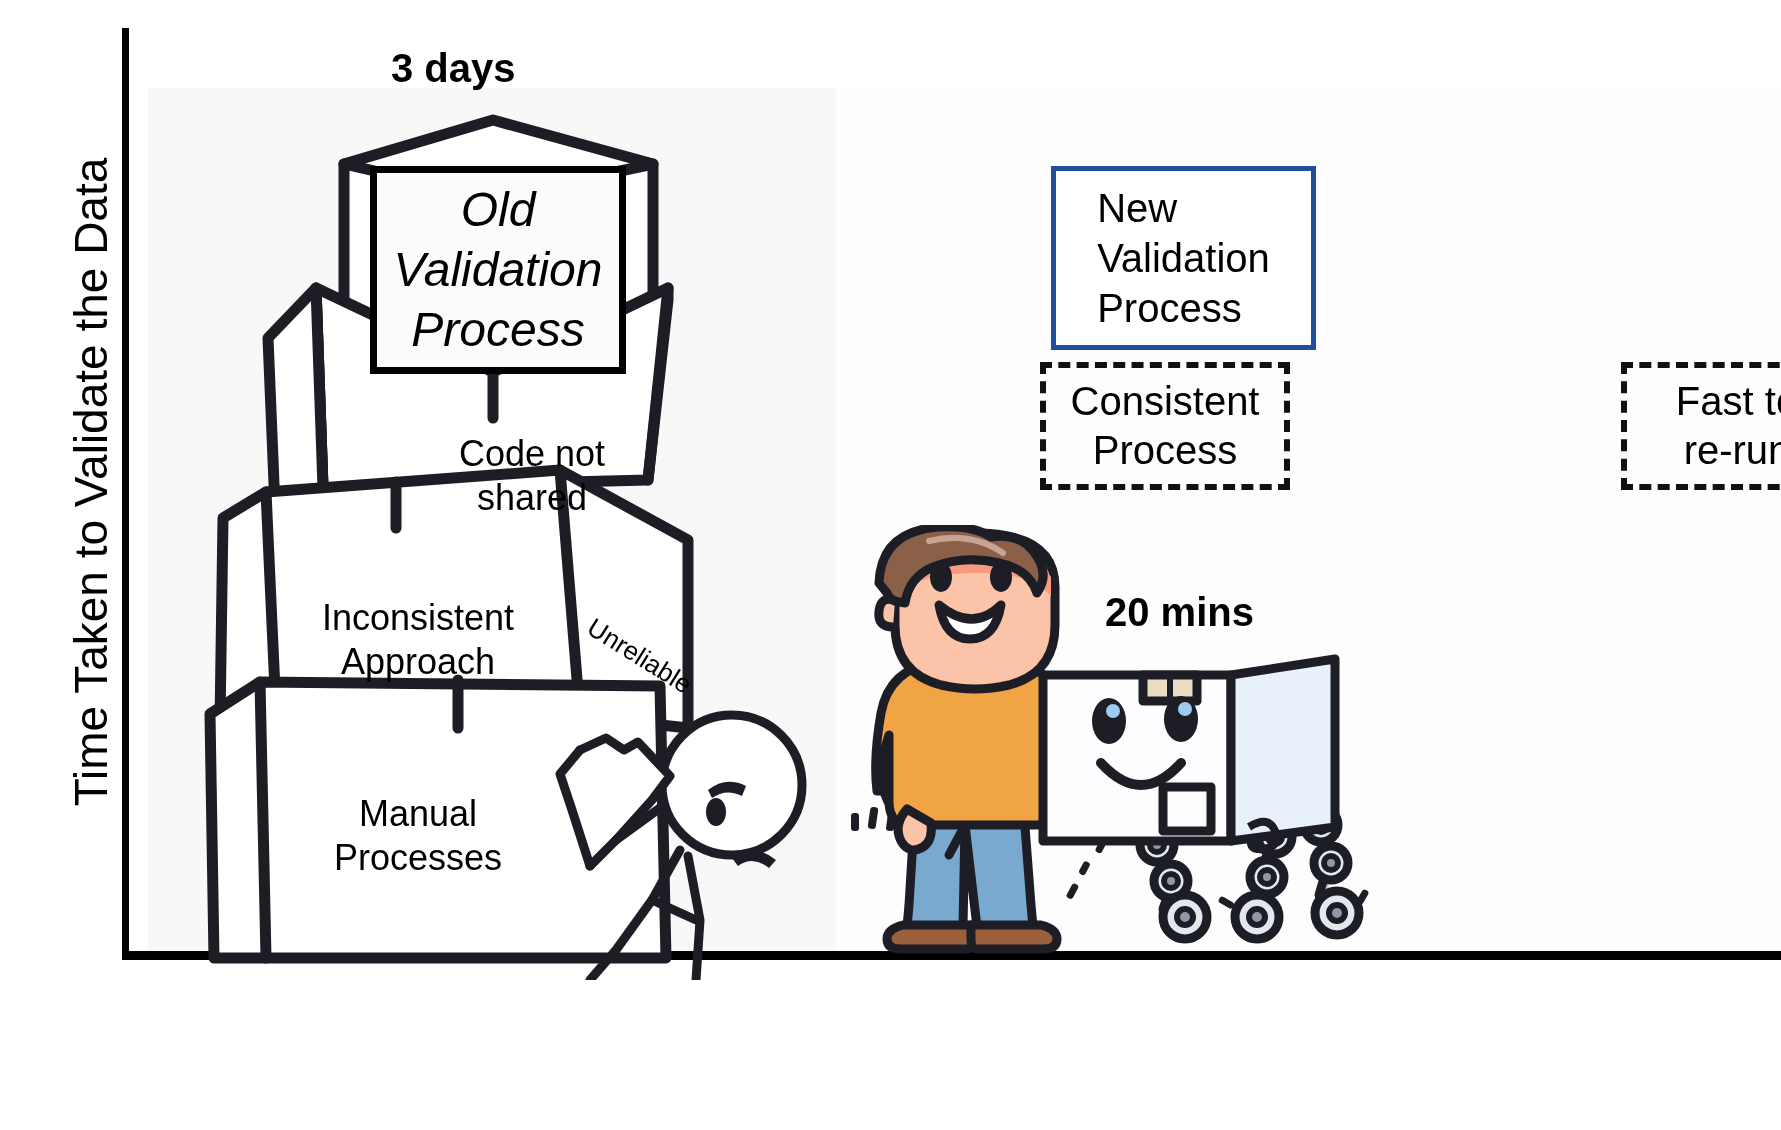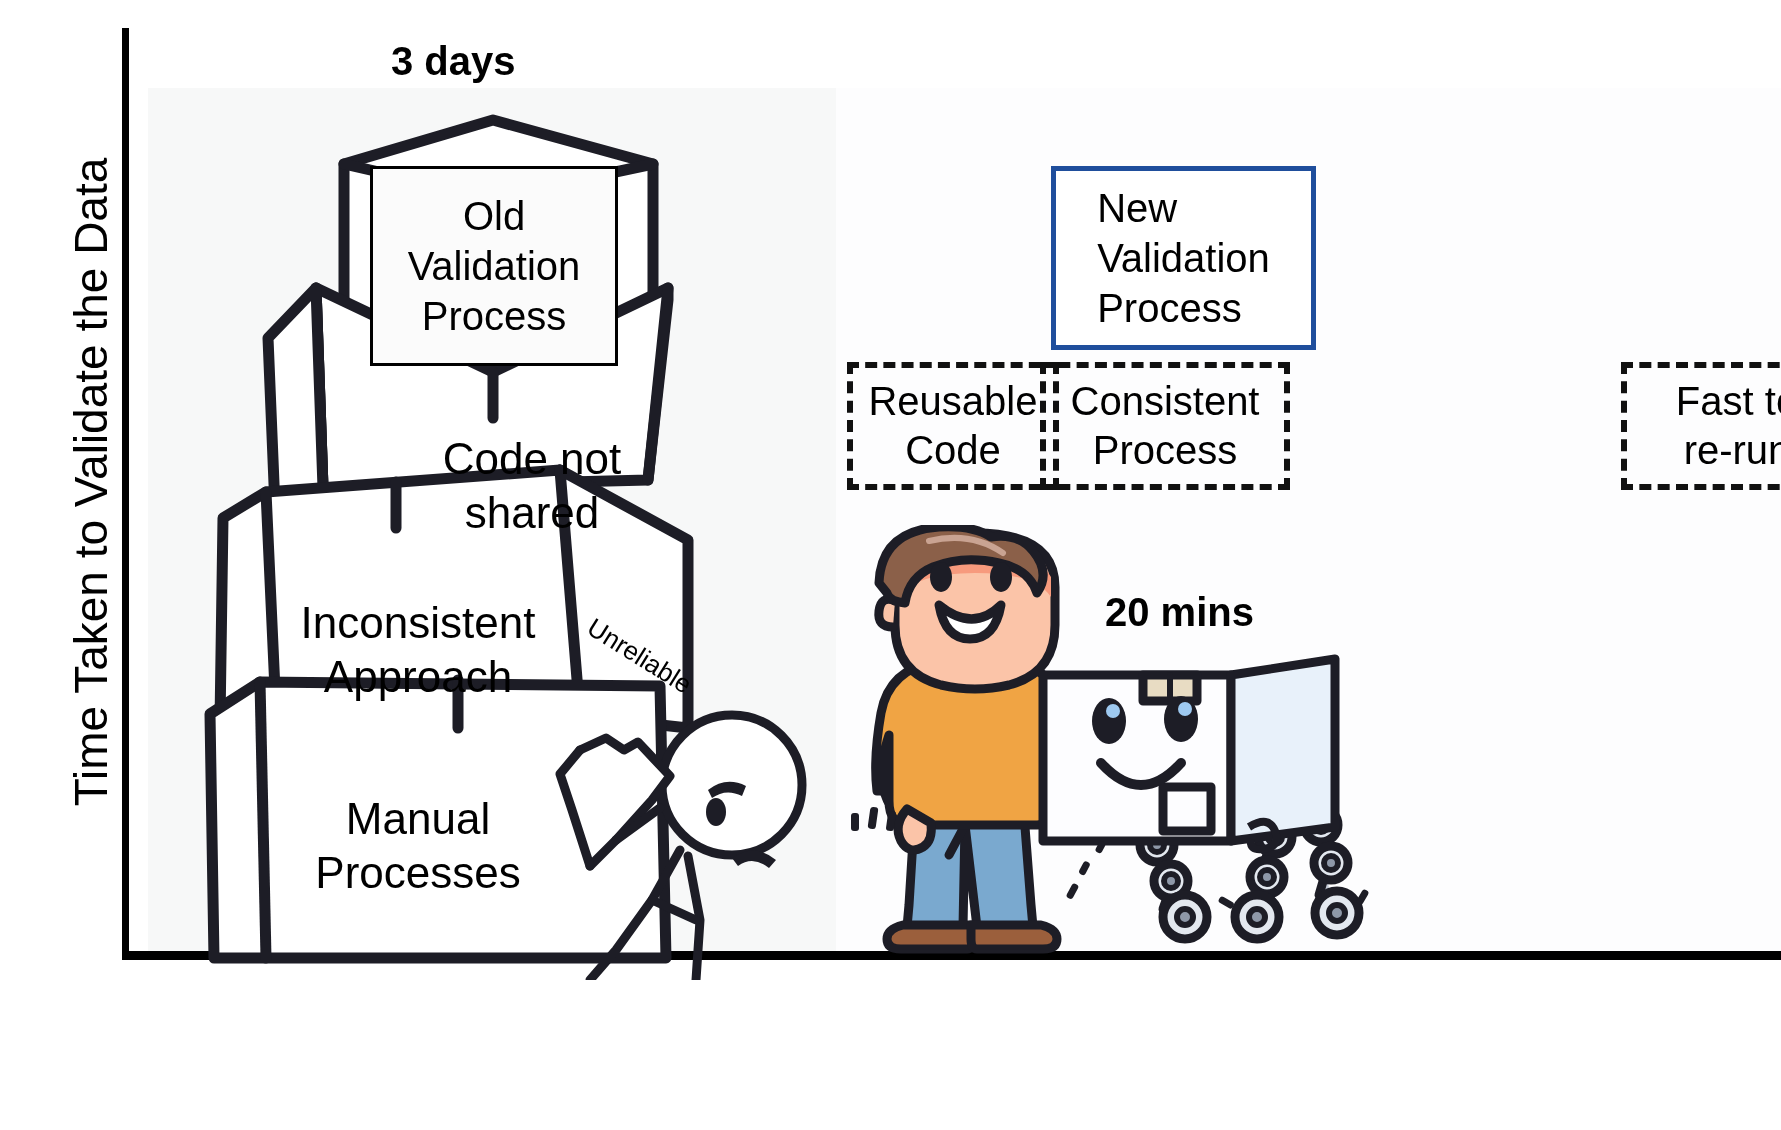--- a/index.html
+++ b/index.html
@@ -66,54 +66,55 @@
     background: #fdfdfe;
   }
 
   
   .headline {
     position: absolute;
     font-weight: bold;
     font-size: 40px;
     white-space: nowrap;
   }
-  .headline-days { left: 391px; top: 39px; }
+  .headline-days { left: 391px; top: 46px; }
   .headline-mins { left: 1105px; top: 590px; }
 
   
   .boxstack { position: absolute; left: 148px; top: 88px; width: 700px; height: 870px; }
   .boxstack svg { display: block; }
 
   .box-text {
     position: absolute;
     text-align: center;
-    font-size: 44px;
+    font-size: 36px;
     line-height: 1.22;
     white-space: pre-line;
     color: #000;
   }
   .bt-code    { left: 392px; top: 432px; width: 280px; }
   .bt-incons  { left: 228px; top: 596px; width: 380px; }
   .bt-manual  { left: 228px; top: 792px; width: 380px; }
 
   .label-old-process {
     position: absolute;
     left: 370px;
     top: 166px;
     width: 242px;
     height: 194px;
-    border: 3px solid #000000;
+    border: 7px solid #000000;
     background: #fbfbfb;
     display: flex;
     align-items: center;
     justify-content: center;
     text-align: center;
-    font-size: 40px;
+    font-size: 48px;
     line-height: 1.25;
     white-space: pre-line;
+    font-style: italic;
   }
 
   .label-unreliable {
     position: absolute;
     left: 598px;
     top: 612px;
     font-size: 26px;
     transform: rotate(32deg);
     transform-origin: left top;
     white-space: nowrap;
@@ -241,22 +242,20 @@
 
         <path d="M212 168 q22 -16 44 2 l-7 8 q-16 -13 -31 -2 z"></path>
       </g>
     </svg>
   </div>
 
   <div class="box-new-process">New
 Validation
 Process</div>
 
-  <div class="dash-box dash-1">Reusable
-Code</div>
   <div class="dash-box dash-2">Consistent
 Process</div>
   <div class="dash-box dash-3">Fast to
 re-run</div>
 
   <div class="headline headline-mins">20 mins</div>
 
   <div class="illus illus-person">
     <svg width="260" height="430" viewBox="0 0 260 430" xmlns="http://www.w3.org/2000/svg">
       <g stroke="#1d1d26" stroke-width="9" stroke-linejoin="round" stroke-linecap="round">

